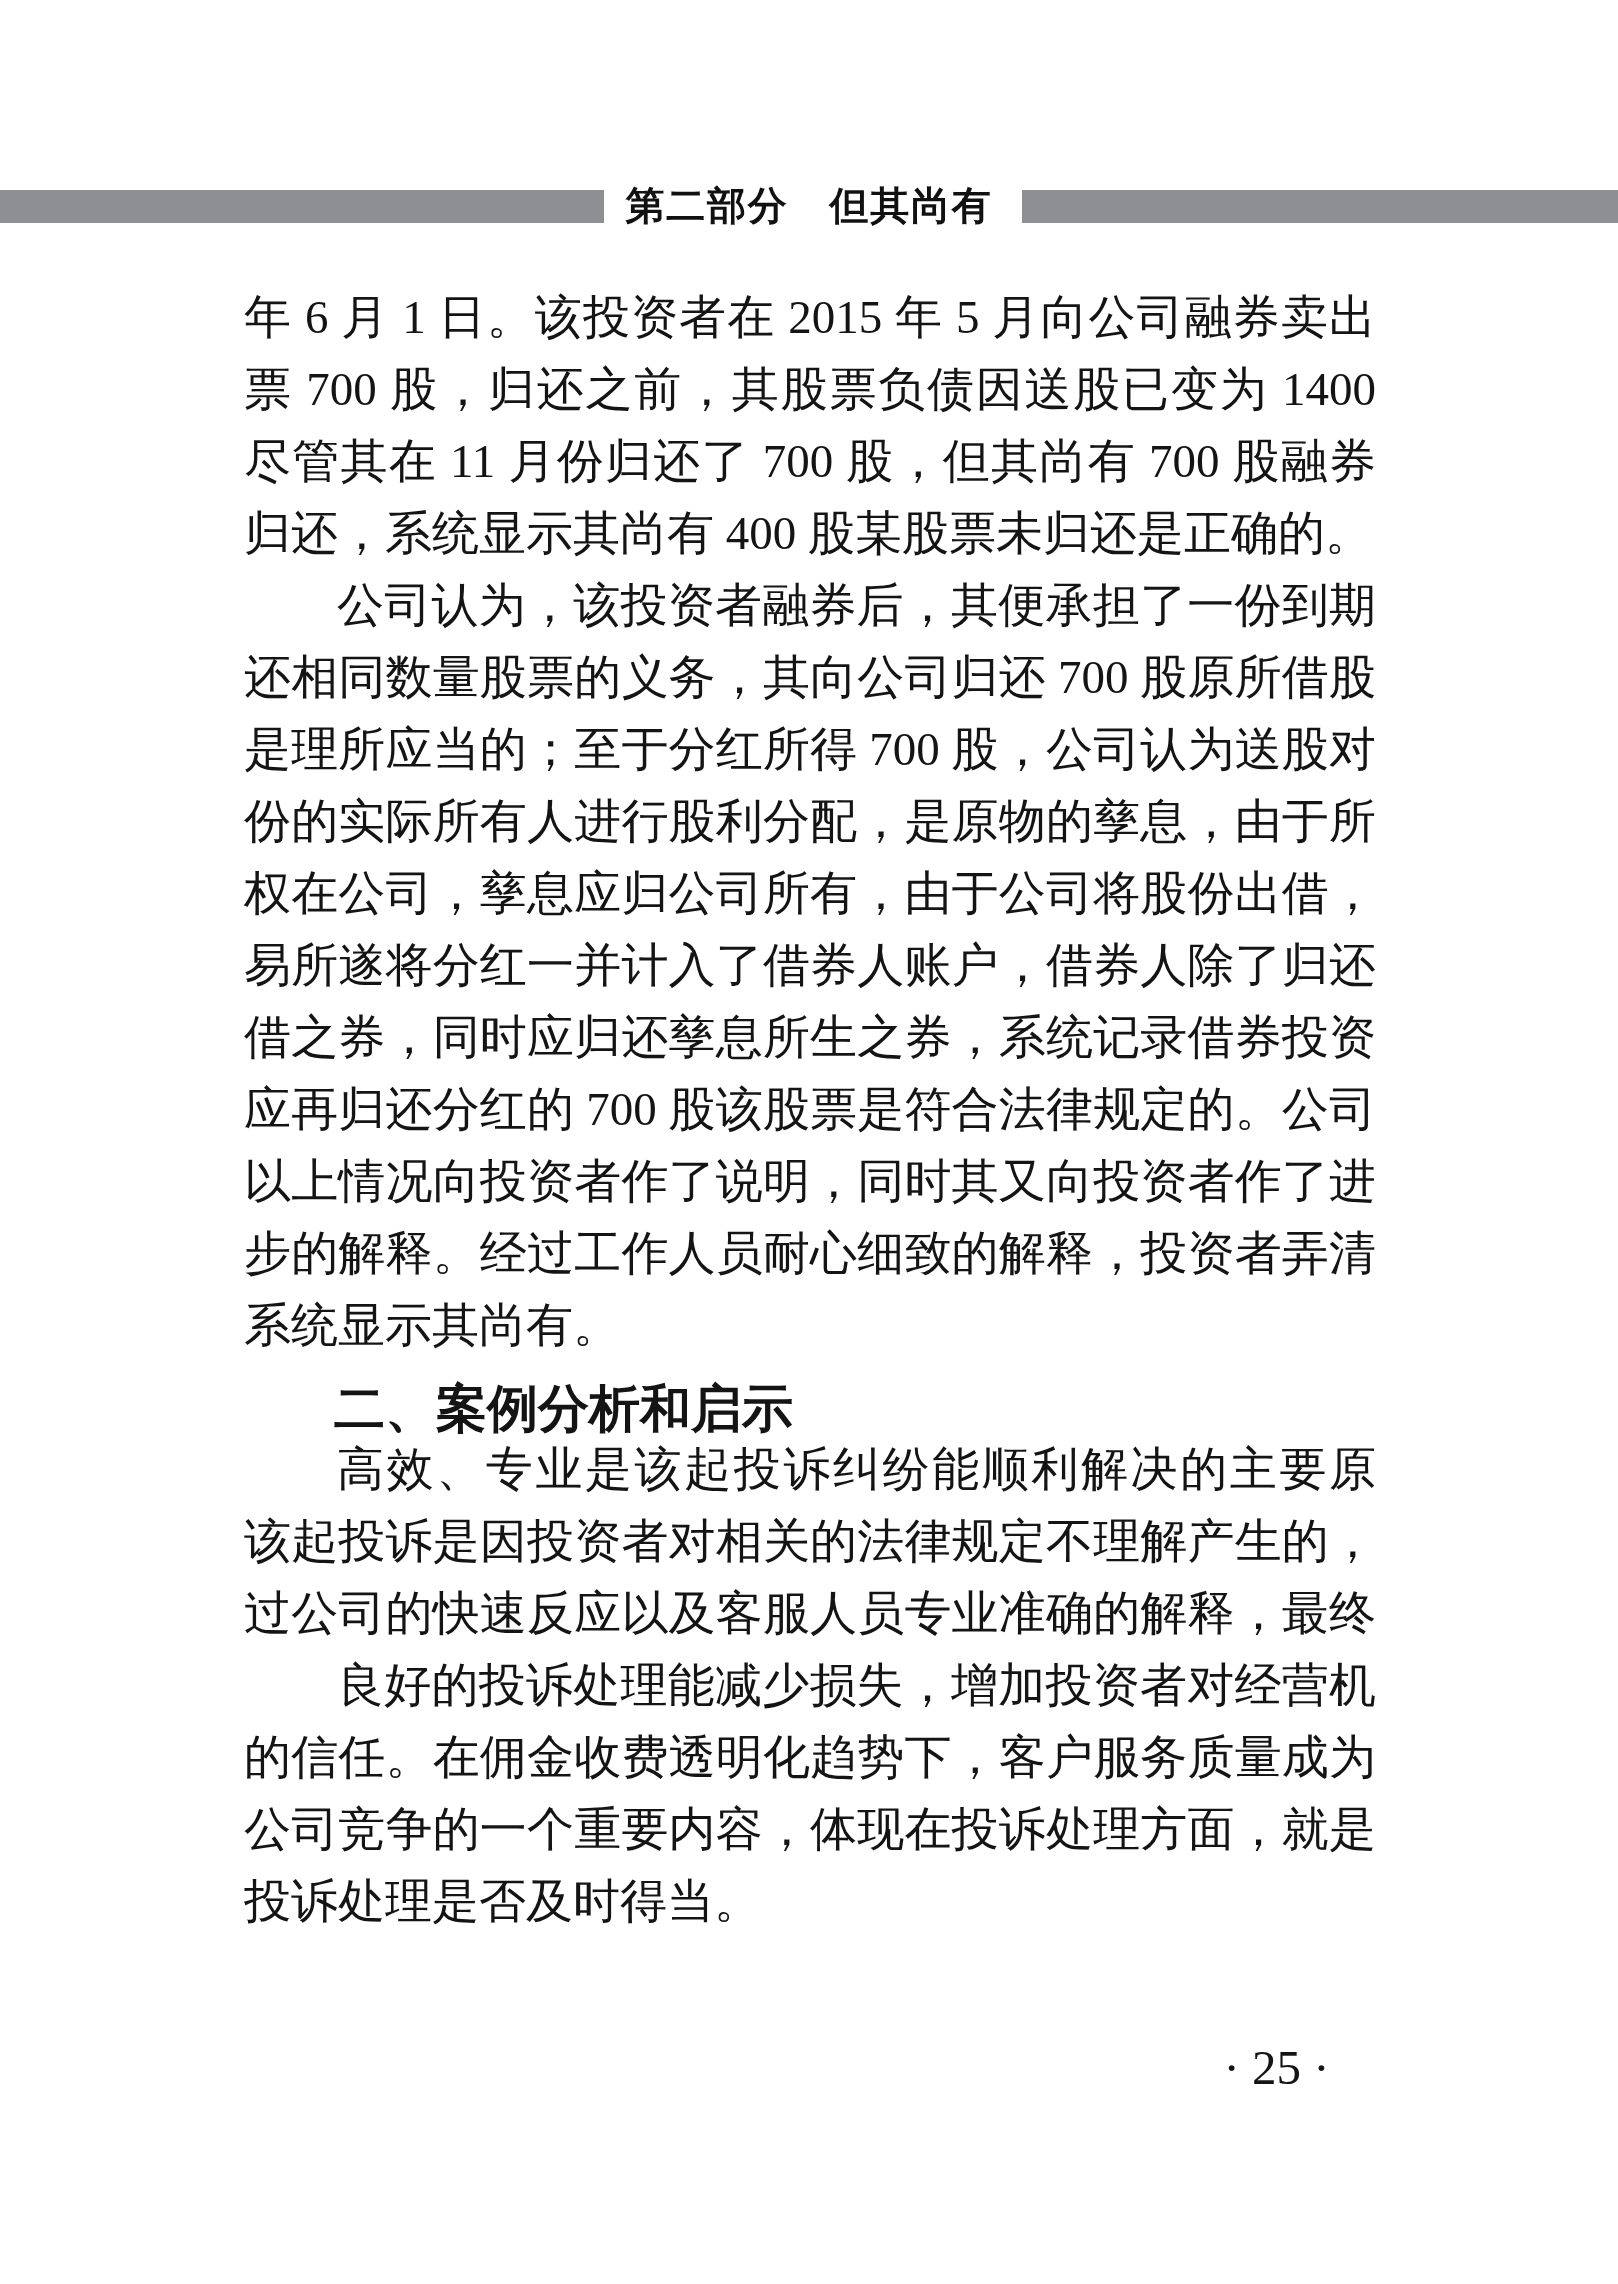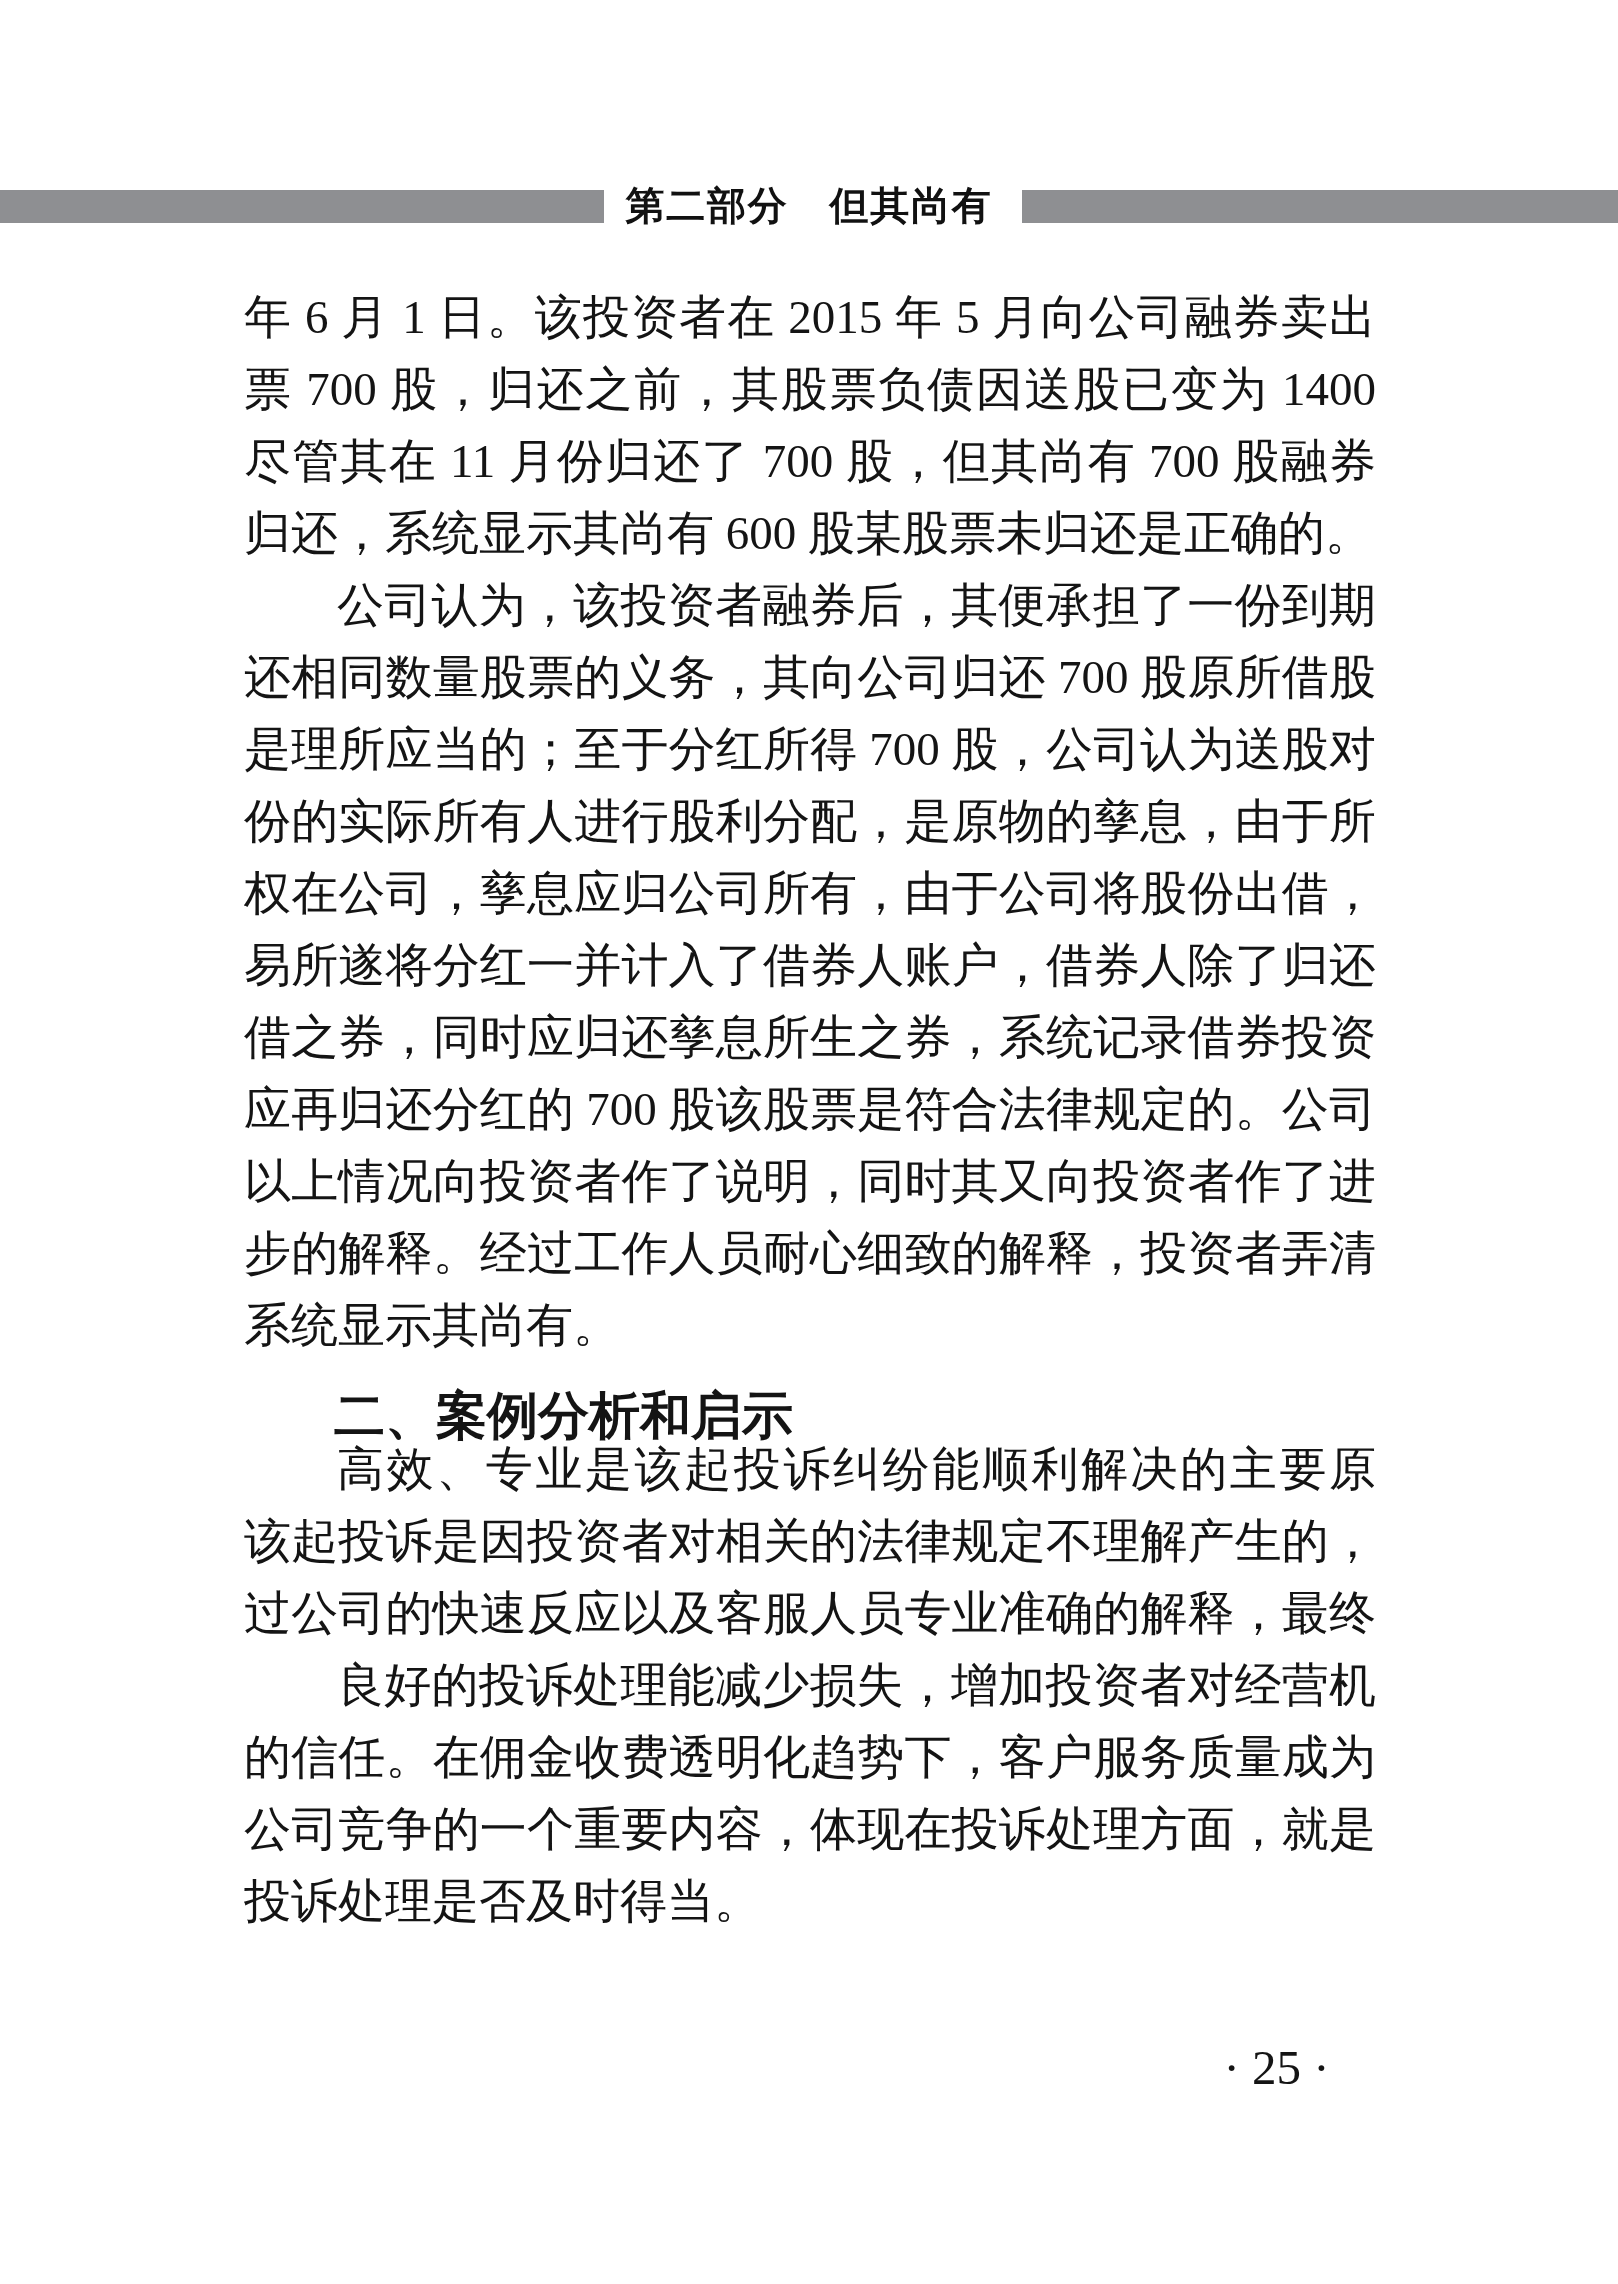--- a/index.html
+++ b/index.html
@@ -39,21 +39,21 @@
     color:#141414;
   }
   .line.indent{padding-left:93px;}
   .line.last{text-align:left;text-align-last:left;}
   .line.heading{
     font-family:"Liberation Sans","DejaVu Sans",sans-serif;
     font-weight:700;
     font-size:51px;
     text-align:left;text-align-last:left;
     padding-left:90px;
-    position:relative;top:19px;
+    position:relative;top:12px;
   }
 
   
   .page-number{
     position:absolute;top:2044px;left:1187px;width:179px;
     text-align:center;
     font-size:49px;line-height:47px;
     color:#141414;
   }
 </style>
@@ -63,21 +63,21 @@
 <div class="page">
 
   <div class="header-bar left" style="background-color: rgb(142, 143, 146);"></div>
   <div class="header-bar right" style="background-color: rgb(142, 143, 146);"></div>
   <div class="header-title">第二部分　但其尚有</div>
 
   <main class="text-block">
     <div class="line">年 6 月 1 日。该投资者在 2015 年 5 月向公司融券卖出该股</div>
     <div class="line">票 700 股，归还之前，其股票负债因送股已变为 1400 股，</div>
     <div class="line">尽管其在 11 月份归还了 700 股，但其尚有 700 股融券尚未</div>
-    <div class="line last">归还，系统显示其尚有 600 股某股票未归还是正确的。</div>
+    <div class="line last">归还，系统显示其尚有 400 股某股票未归还是正确的。</div>
     <div class="line indent">公司认为，该投资者融券后，其便承担了一份到期归</div>
     <div class="line">还相同数量股票的义务，其向公司归还 700 股原所借股份</div>
     <div class="line">是理所应当的；至于分红所得 700 股，公司认为送股对股</div>
     <div class="line">份的实际所有人进行股利分配，是原物的孳息，由于所有</div>
     <div class="line">权在公司，孳息应归公司所有，由于公司将股份出借，交</div>
     <div class="line">易所遂将分红一并计入了借券人账户，借券人除了归还原</div>
     <div class="line">借之券，同时应归还孳息所生之券，系统记录借券投资者</div>
     <div class="line">应再归还分红的 700 股该股票是符合法律规定的。公司将</div>
     <div class="line">以上情况向投资者作了说明，同时其又向投资者作了进一</div>
     <div class="line">步的解释。经过工作人员耐心细致的解释，投资者弄清楚</div>

